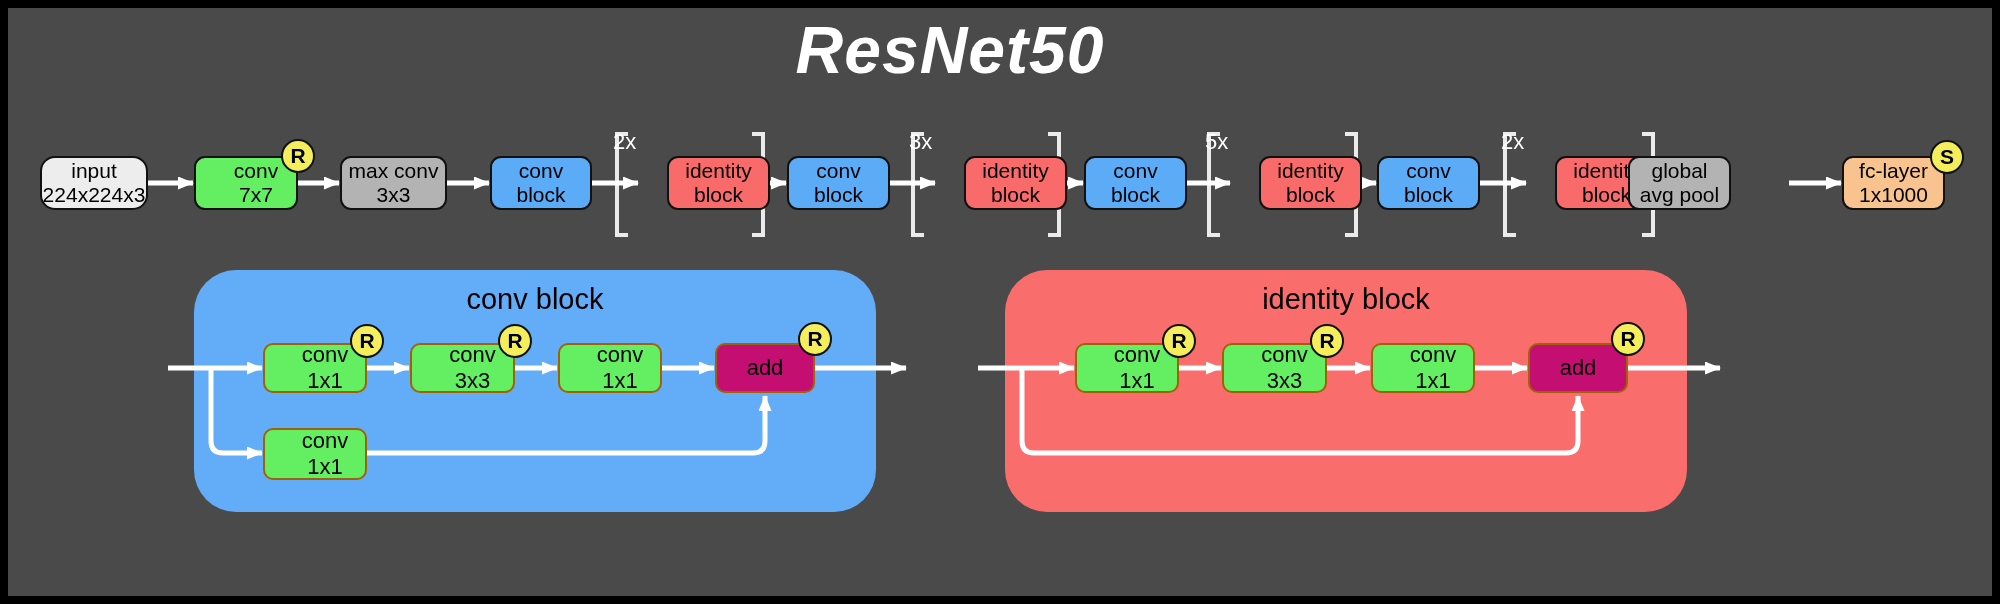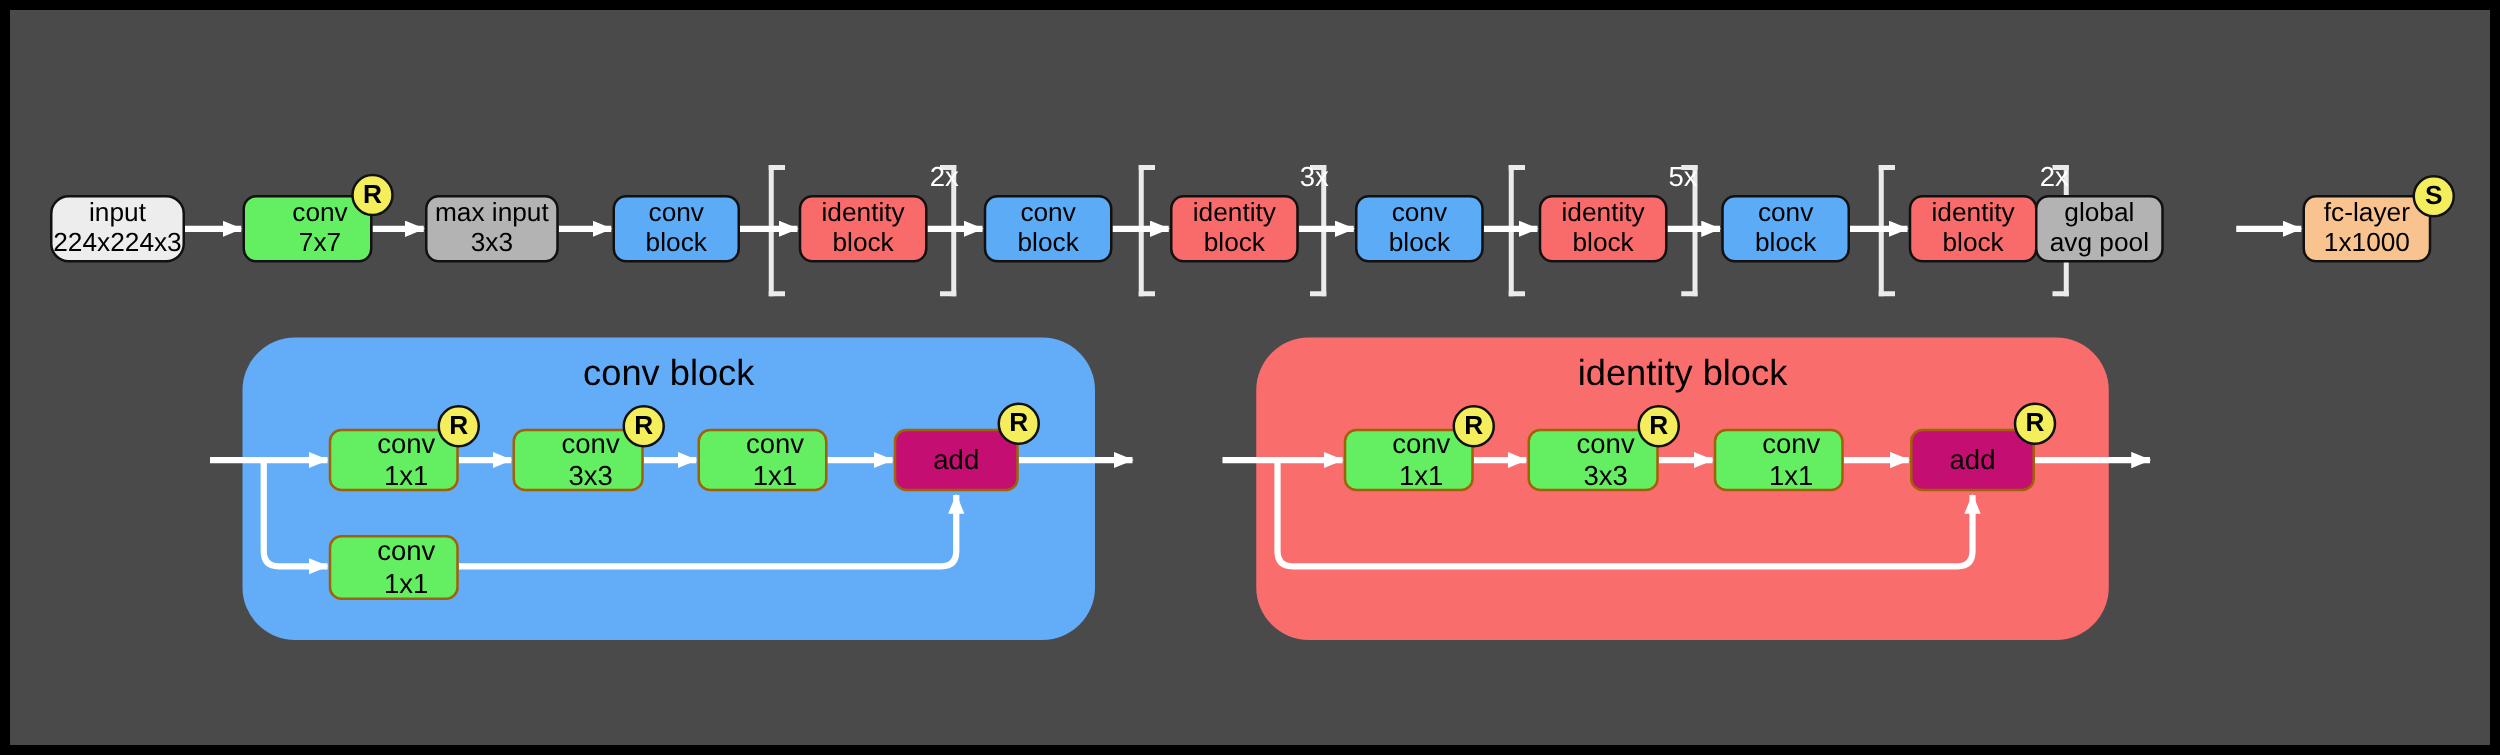--- a/index.html
+++ b/index.html
@@ -18,28 +18,28 @@
   .node{
     position:absolute;top:156px;height:54px;box-sizing:border-box;
     border:2px solid #111;border-radius:11px;
     display:flex;align-items:center;justify-content:center;text-align:center;
     font-size:21px;line-height:24px;color:#000;white-space:pre-line;z-index:3;
   }
   .light{background:var(--light-gray,#ededed);border-radius:15px;}
   .green{background:var(--green,#64ee61);padding-left:20px;}
   .gray{background:var(--gray,#b3b3b3);}
   .blue{background:var(--blue,#5babf7);}
-  .red{background:var(--red,#f96b6b);}
+  .red{background:var(--red,#f96b6b);margin-left:28px;}
   .peach{background:var(--peach,#f8c38e);}
   .magenta{background:var(--magenta,#c50e72);}
   
   .bracket{position:absolute;top:132px;height:105px;width:13px;box-sizing:border-box;z-index:1;}
   .bracket-l{border-left:4px solid var(--bracket-white,#ebebeb);border-top:4px solid var(--bracket-white,#ebebeb);border-bottom:4px solid var(--bracket-white,#ebebeb);}
   .bracket-r{border-right:4px solid var(--bracket-white,#ebebeb);border-top:4px solid var(--bracket-white,#ebebeb);border-bottom:4px solid var(--bracket-white,#ebebeb);}
-  .repeat-label{position:absolute;top:129px;height:24px;text-align:right;font-size:22px;color:#fff;z-index:1;}
+  .repeat-label{position:absolute;top:129px;height:24px;text-align:left;font-size:22px;color:#fff;z-index:1;}
   
   .badge{
     position:absolute;width:34px;height:34px;box-sizing:border-box;border-radius:50%;
     background:var(--badge-yellow,#f4ee5c);border:2px solid #111;color:#000;
     font-size:21px;font-weight:bold;display:flex;align-items:center;justify-content:center;z-index:4;
   }
   
   .container{position:absolute;top:270px;width:682px;height:242px;border-radius:42px;z-index:0;}
   .container-blue{background:var(--container-blue,#63acf7);}
   .container-red{background:var(--container-red,#fa6d6d);}
@@ -53,25 +53,26 @@
   }
   .mini.lower{top:428px;height:52px;}
   #connectors{position:absolute;left:0;top:0;z-index:2;}
   .conn{stroke:var(--arrow-white,#fff);stroke-width:5;fill:none;}
 </style>
 </head>
 <body>
 
 <div id="canvas">
   <div id="frame"></div>
+  <div id="title">ResNet50</div>
 
   <div class="node light" style="left:40px;width:108px">input
 224x224x3</div>
   <div class="node green" style="left:194px;width:104px">conv 7x7</div>
-  <div class="node gray" style="left:340px;width:107px">max input
+  <div class="node gray" style="left:340px;width:107px">max conv
 3x3</div>
   <div class="node blue" style="left:490px;width:102px">conv
 block</div>
   <div class="node red" style="left:639px;width:103px">identity
 block</div>
   <div class="node blue" style="left:787px;width:103px">conv
 block</div>
   <div class="node red" style="left:936px;width:103px">identity
 block</div>
   <div class="node blue" style="left:1084px;width:103px">conv

